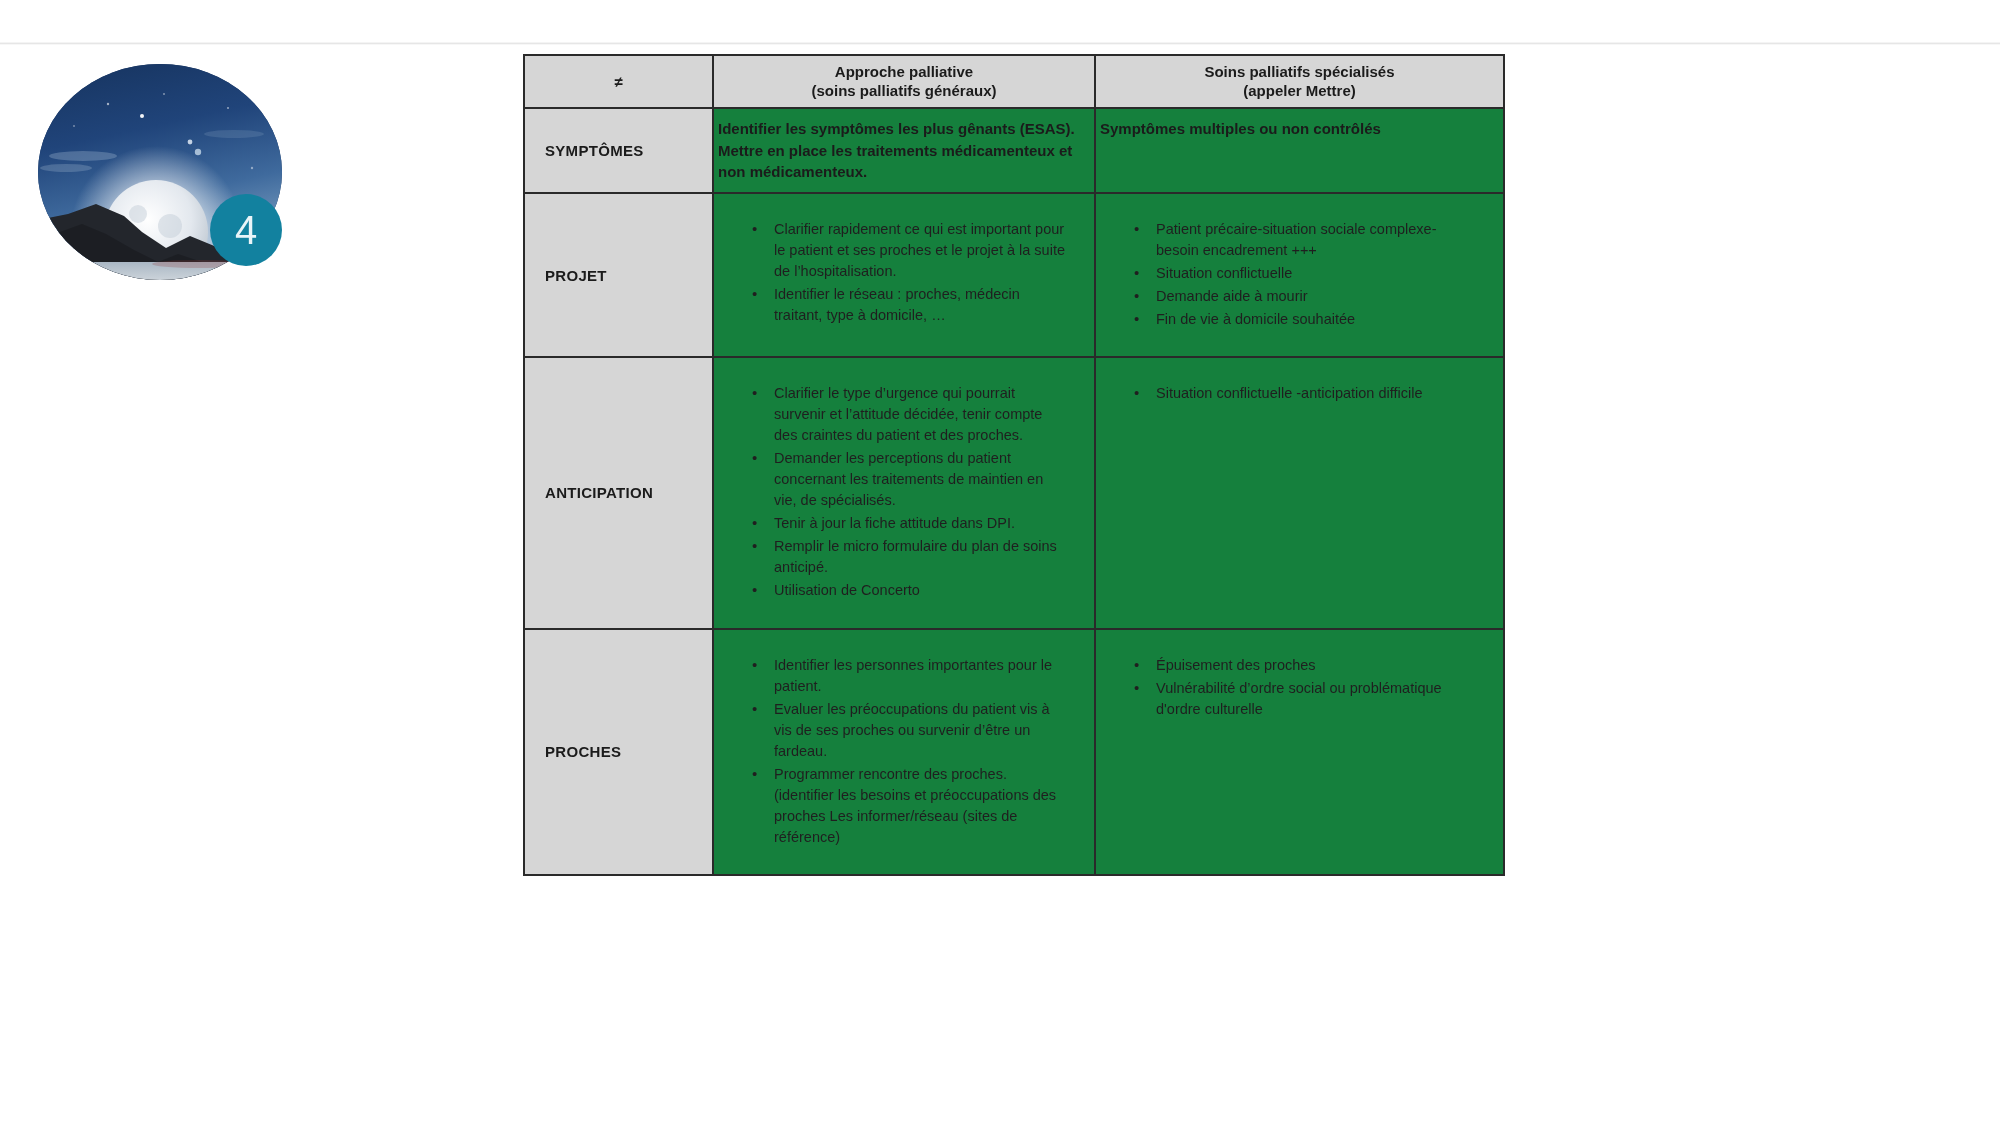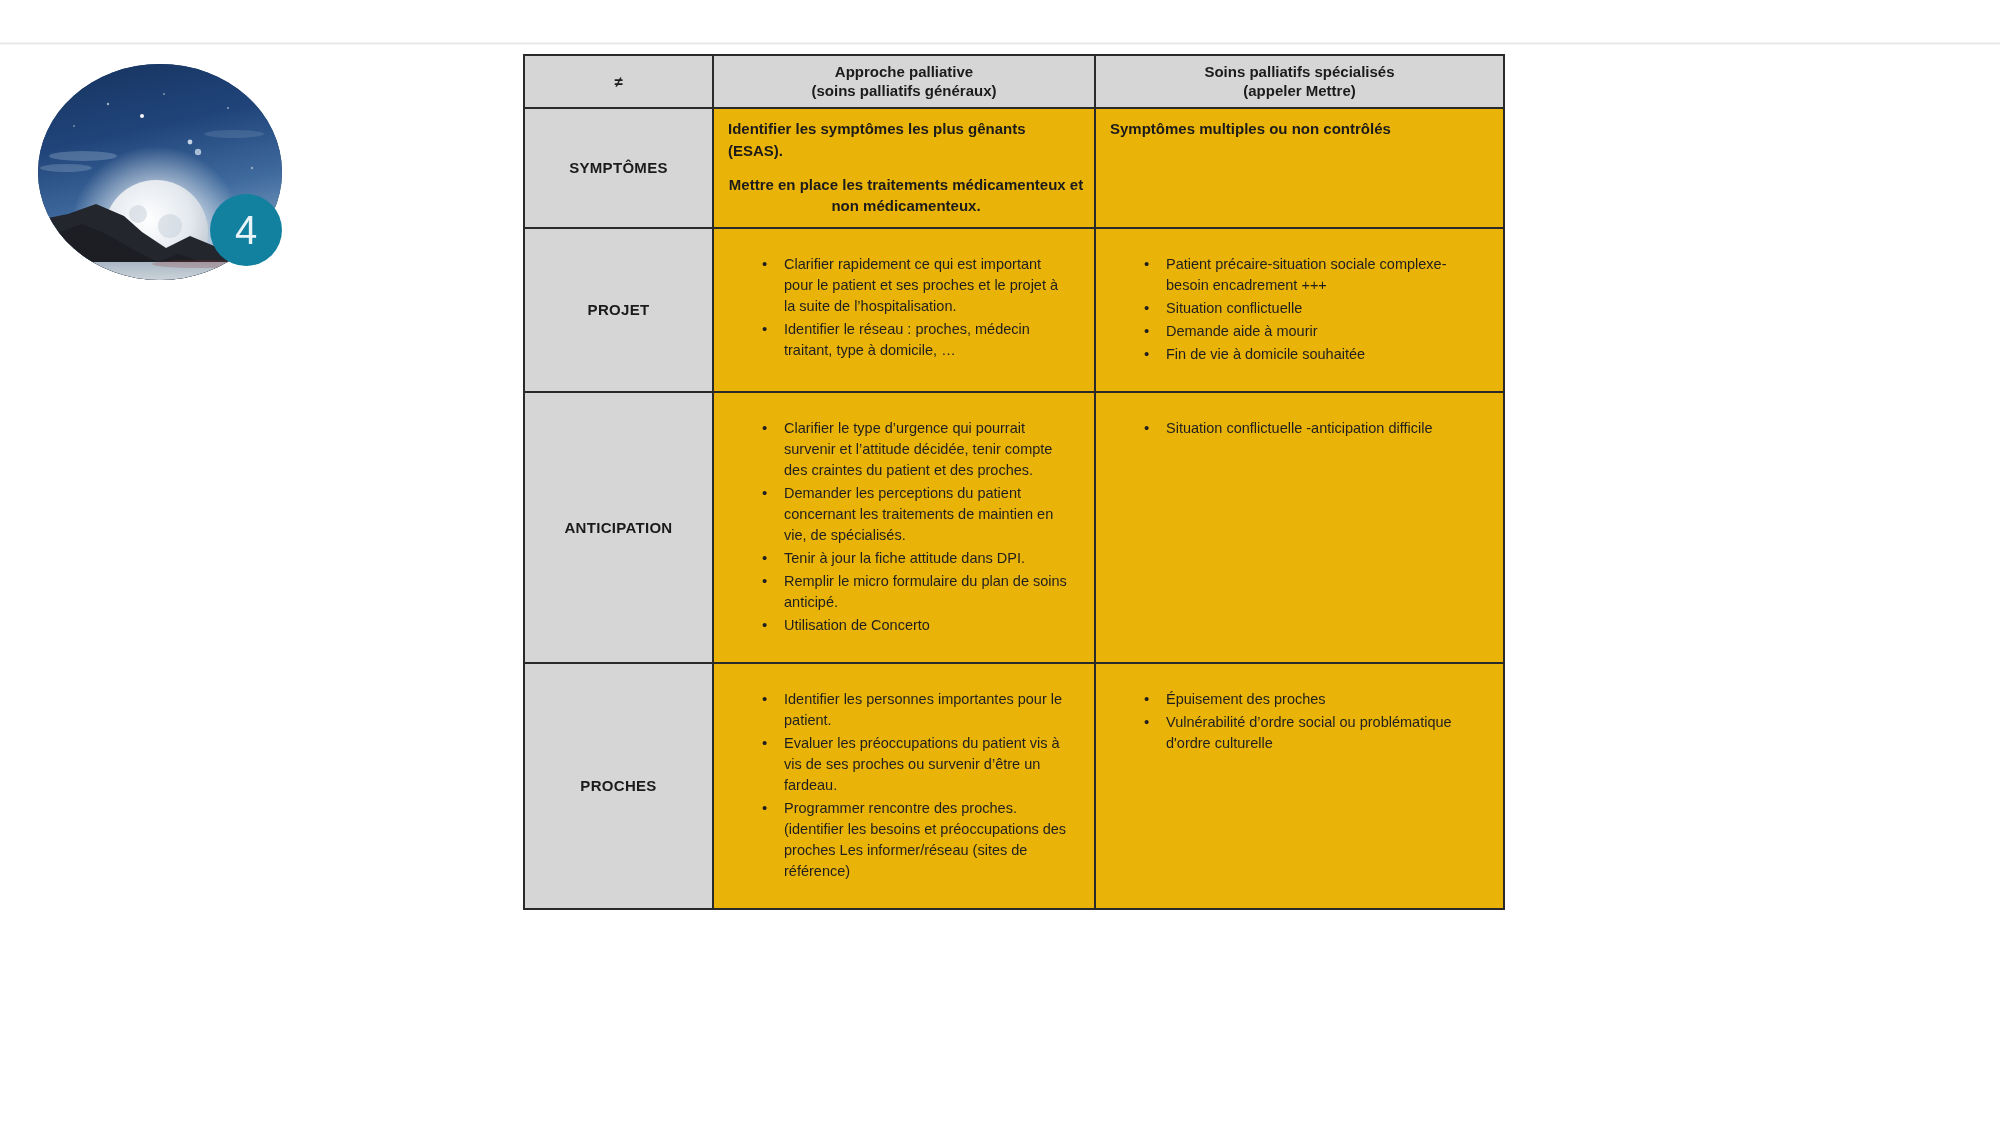--- a/index.html
+++ b/index.html
@@ -101,42 +101,42 @@
     line-height: 1.28;
     padding: 6px 8px 7px 8px;
     vertical-align: middle;
   }
   .hdr-neq { font-size: 15px; font-weight: bold; }
   .hdr-line { display: block; }
 
   
   td.row-label {
     background: #d6d6d6;
-    text-align: center;
+    text-align: left;
     vertical-align: middle;
     font-weight: bold;
     font-size: 15px;
     letter-spacing: .3px;
     padding: 4px 20px;
   }
 
   
   td.cell {
-    background: #eab308;
-    padding: 9px 10px 10px 14px;
+    background: #15803d;
+    padding: 9px 10px 10px 4px;
   }
 
   
   .para {
     font-weight: bold;
     font-size: 15px;
     line-height: 1.42;
     margin: 0;
   }
-  .para + .para { margin-top: 13px; text-align: center; }
+  .para + .para { margin-top: 0; }
 
   
   ul.bul {
     margin: 16px;
     padding: 0 0 0 40px;
     list-style: none;
   }
   ul.bul li {
     position: relative;
     line-height: 1.45;

